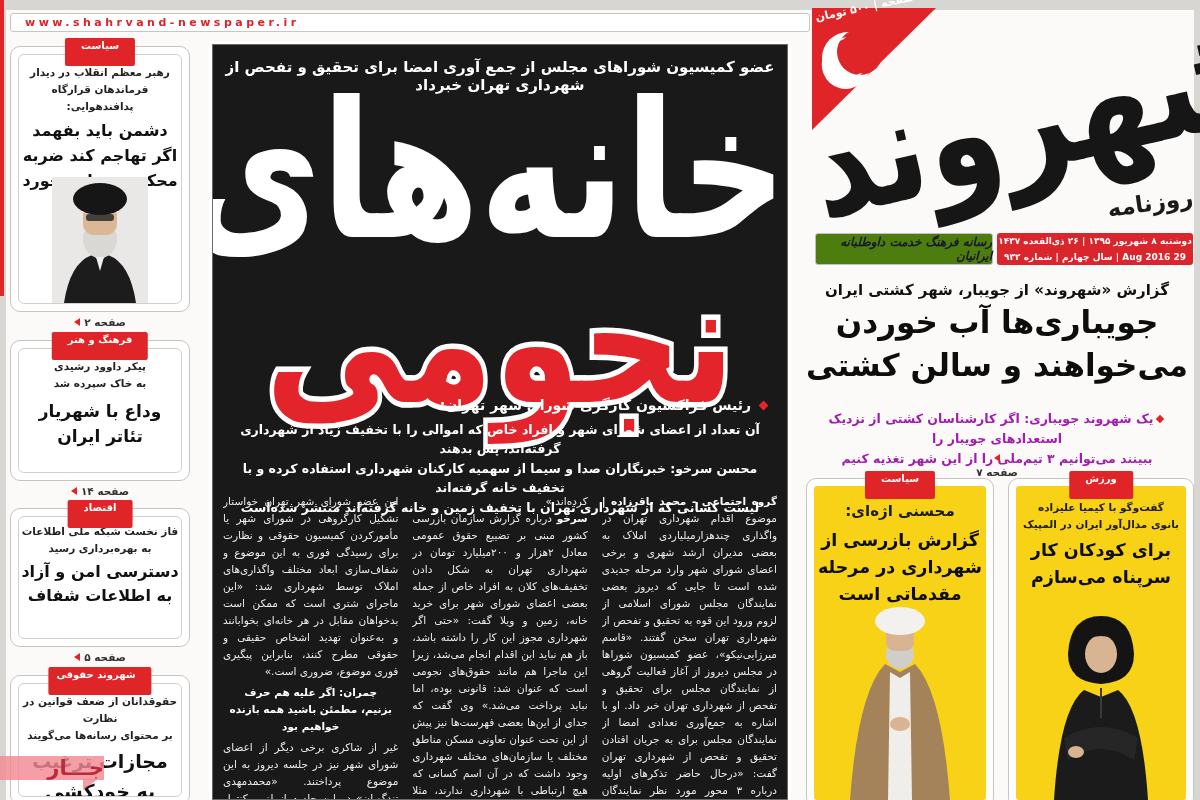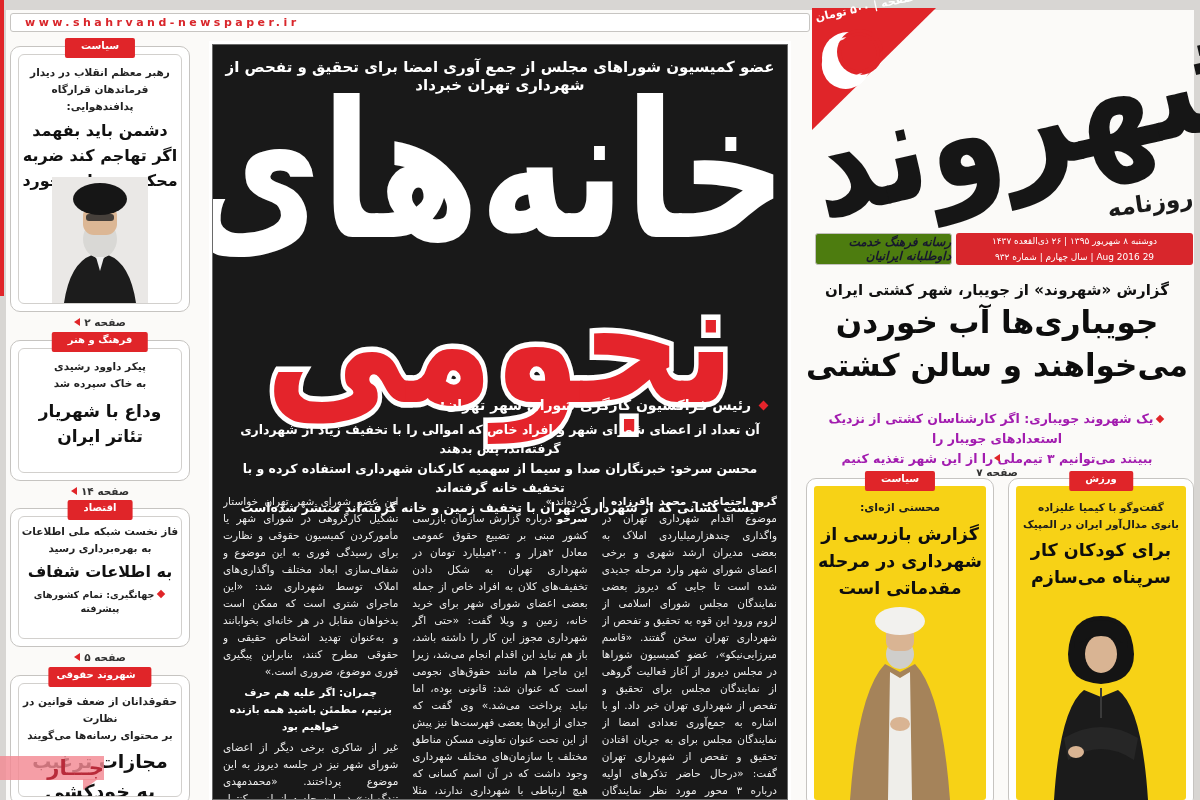--- a/index.html
+++ b/index.html
@@ -25,21 +25,21 @@
   
   .frame {
     position: absolute; background: #fff;
     border: 1px solid #c6c4c1; border-radius: 10px;
   }
   .frame .inner {
     position: absolute; inset: 7px; border: 1px solid #d2d0cd; border-radius: 6px;
     overflow: hidden; text-align: center; direction: rtl; background: #fff;
   }
   .tab {
-    position: absolute; height: 20px; line-height: 15px; padding: 0 16px;
+    position: absolute; height: 28px; line-height: 15px; padding: 0 16px;
     background: #e02529; color: #fff; font-size: 10px; font-weight: bold;
     border-radius: 2px; transform: translateX(-50%); direction: rtl; z-index: 5;
     white-space: nowrap;
   }
   .kicker { font-size: 10.5px; font-weight: bold; color: #222; line-height: 1.6; margin-top: 9px; }
   .box-headline { font-weight: bold; color: #111; }
   .page-ref {
     position: absolute; width: 180px; left: 10px; text-align: center;
     font-size: 10.5px; font-weight: bold; color: #333;
     display: flex; align-items: center; justify-content: center; gap: 4px; direction: ltr;
@@ -88,38 +88,38 @@
   
   .corner-banner { position: absolute; left: 810px; top: 6px; }
   .price-line { position: absolute; left: 812px; top: 12px; width: 122px; color: #fff; font-size: 11px; font-weight: bold;
     direction: rtl; text-align: center; transform: rotate(-12deg); transform-origin: left top; }
   .logo { position: absolute; left: 885px; top: 20px; width: 308px; height: 195px;
     display: flex; align-items: center; justify-content: center; }
   .logo span { font-size: 122px; font-weight: bold; color: #161616; transform: rotate(-13deg) scaleY(1.18); white-space: nowrap; }
   .logo-type { position: absolute; left: 1105px; top: 190px; width: 90px; text-align: center;
     font-size: 23px; font-weight: bold; color: #1a1a1a; transform: rotate(-8deg); }
   .date-bar { position: absolute; left: 815px; top: 233px; width: 378px; height: 32px; display: flex; direction: rtl; }
-  .date-red { width: 237px; background: #d8262c; border-radius: 3px; color: #fff; font-size: 9px; font-weight: normal;
+  .date-red { width: 196px; background: #d8262c; border-radius: 3px; color: #fff; font-size: 9px; font-weight: bold;
     display: flex; flex-direction: column; justify-content: center; gap: 6px; text-align: center; direction: rtl; }
   .date-white { flex: 1; background: #4d7c0f; border: 1px solid #c2c0bd; border-radius: 3px; margin-left: 0; margin-right: 4px;
     display: flex; align-items: center; justify-content: center; font-size: 12px; font-weight: bold; font-style: italic; color: #17172e; direction: rtl; }
 
   
   .r-kicker { position: absolute; left: 800px; top: 281px; width: 394px; text-align: center; font-size: 15px; font-weight: bold; color: #111; direction: rtl; }
   .r-headline { position: absolute; left: 798px; top: 301px; width: 398px; text-align: center; font-size: 31px; font-weight: bold; color: #0d0d0d; line-height: 1.38; direction: rtl; }
   .r-sub { position: absolute; left: 800px; top: 409px; width: 394px; text-align: center; font-size: 12.5px; font-weight: bold; color: #a21caf; line-height: 1.6; direction: rtl; }
   .r-ref { position: absolute; left: 900px; top: 454px; width: 194px; flex-direction: column; }
 
   
   .yb1 { left: 806px; top: 478px; width: 188px; height: 330px; }
   .yb2 { left: 1008px; top: 478px; width: 186px; height: 330px; }
   .ytab1 { left: 900px; top: 471px; }
   .ytab2 { left: 1101px; top: 471px; }
   .yellow { position: absolute; inset: 7px; background: #f7d216; border-radius: 3px; overflow: hidden; text-align: center; direction: rtl; }
-  .y-kicker { font-size: 11px; font-weight: bold; color: #1c1c1c; margin-top: 13px; line-height: 1.6; }
+  .y-kicker { font-size: 15px; font-weight: bold; color: #1c1c1c; margin-top: 13px; line-height: 1.6; }
   .y-headline { font-size: 17.5px; font-weight: bold; color: #0e0e0e; line-height: 1.55; margin-top: 4px; }
   .y-photo { position: absolute; bottom: 0; left: 50%; transform: translateX(-50%); }
 
   
   .watermark { position: absolute; left: 0; top: 756px; width: 104px; height: 24px;
     background: rgba(243,137,146,0.82); z-index: 20; display: flex; align-items: center; justify-content: flex-end; padding-left: 6px; }
   .watermark span { color: #b92b3a; font-size: 21px; font-weight: bold; direction: rtl; }
   .wm-tail { position: absolute; right: 6px; bottom: -10px; width: 0; height: 0;
     border-top: 11px solid rgba(243,137,146,0.82); border-right: 15px solid transparent; }
 </style>
@@ -179,25 +179,22 @@
   <span>صفحه ۱۴</span>
 </div>
 
 <div class="frame box3">
   <div class="inner">
     <div class="kicker" style="margin-top:6px">
       <div>فاز نخست شبکه ملی اطلاعات</div>
       <div>به بهره‌برداری رسید</div>
     </div>
     <div class="box-headline hl3">
+      <div>دسترسی امن و آزاد</div>
       <div>به اطلاعات شفاف</div>
-    </div>
-    <div class="sub-small">
-      <div><span class="diamond"></span><span>جهانگیری: تمام کشورهای پیشرفته</span></div>
-
     </div>
   </div>
 </div>
 <div class="tab tab3">اقتصاد</div>
 <div class="page-ref ref3">
   <span class="tri"></span>
   <span>صفحه ۵</span>
 </div>
 
 <div class="frame box4">

